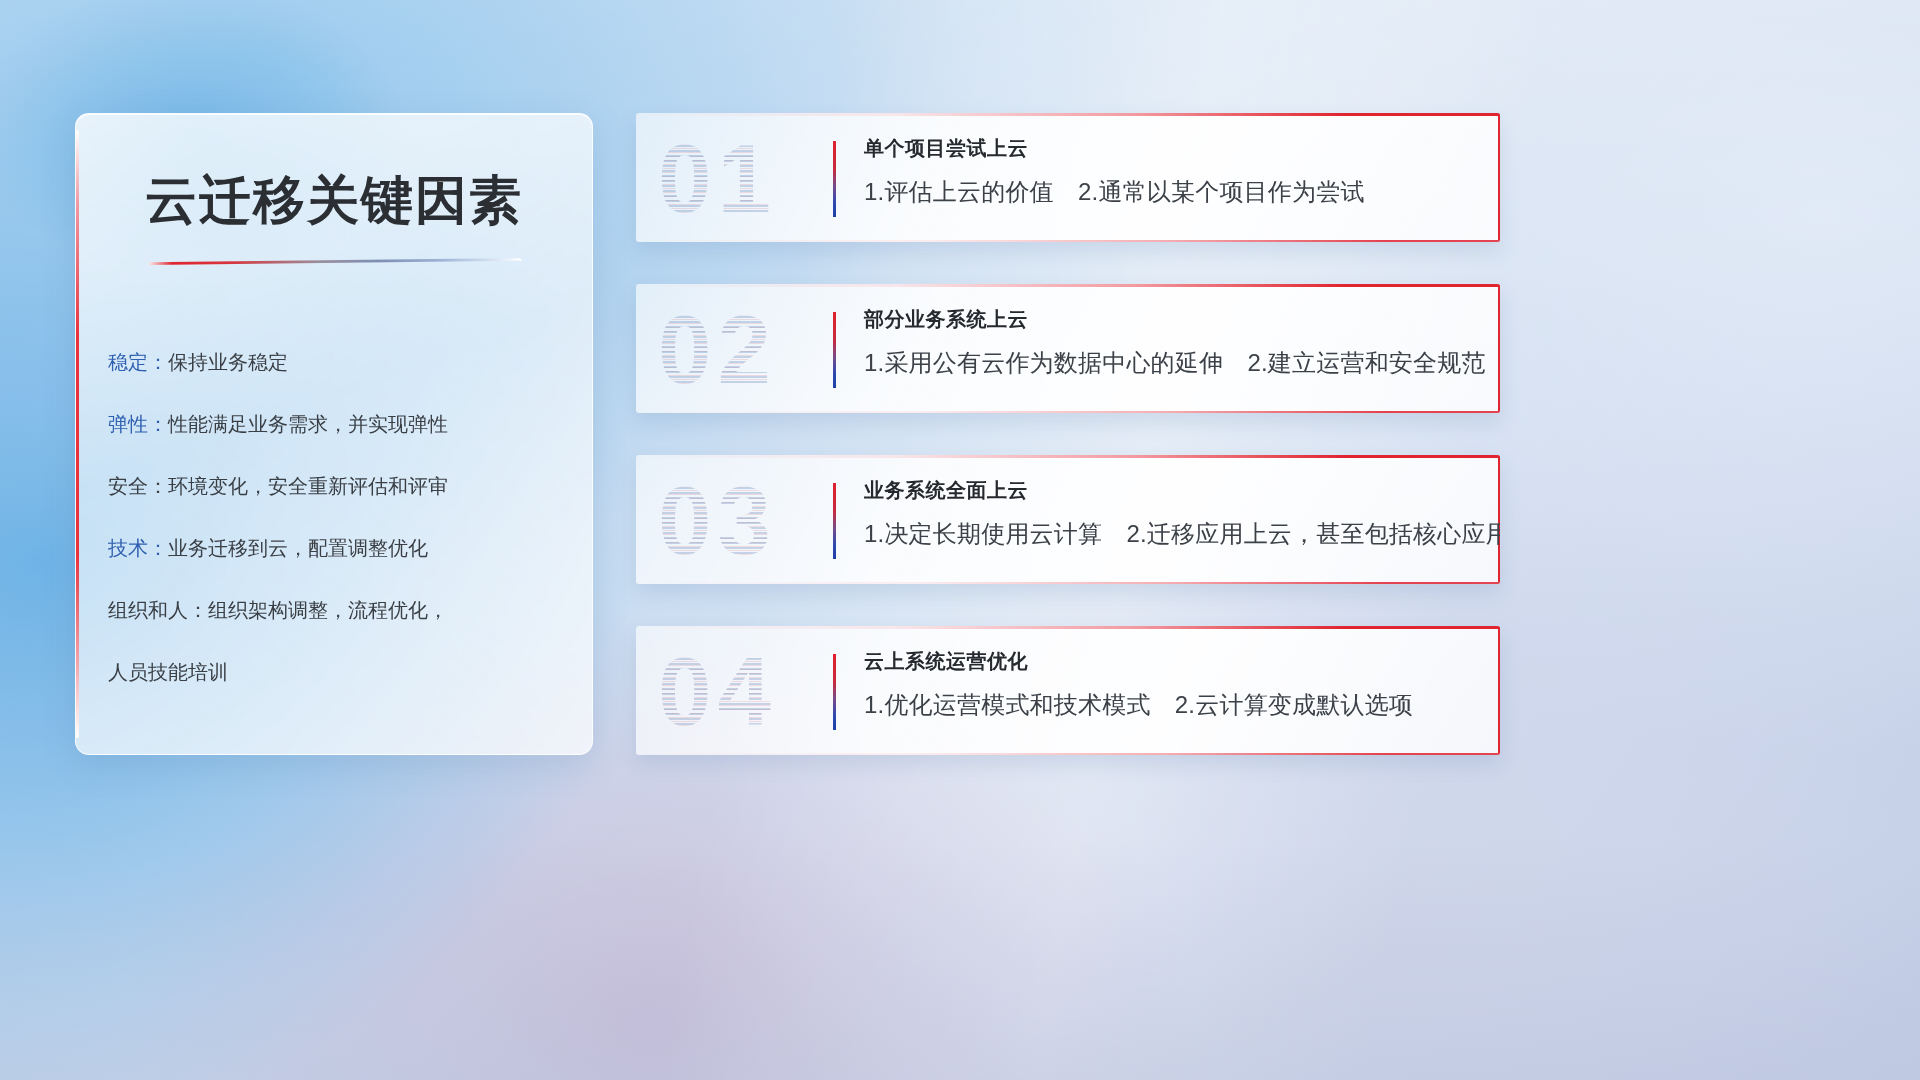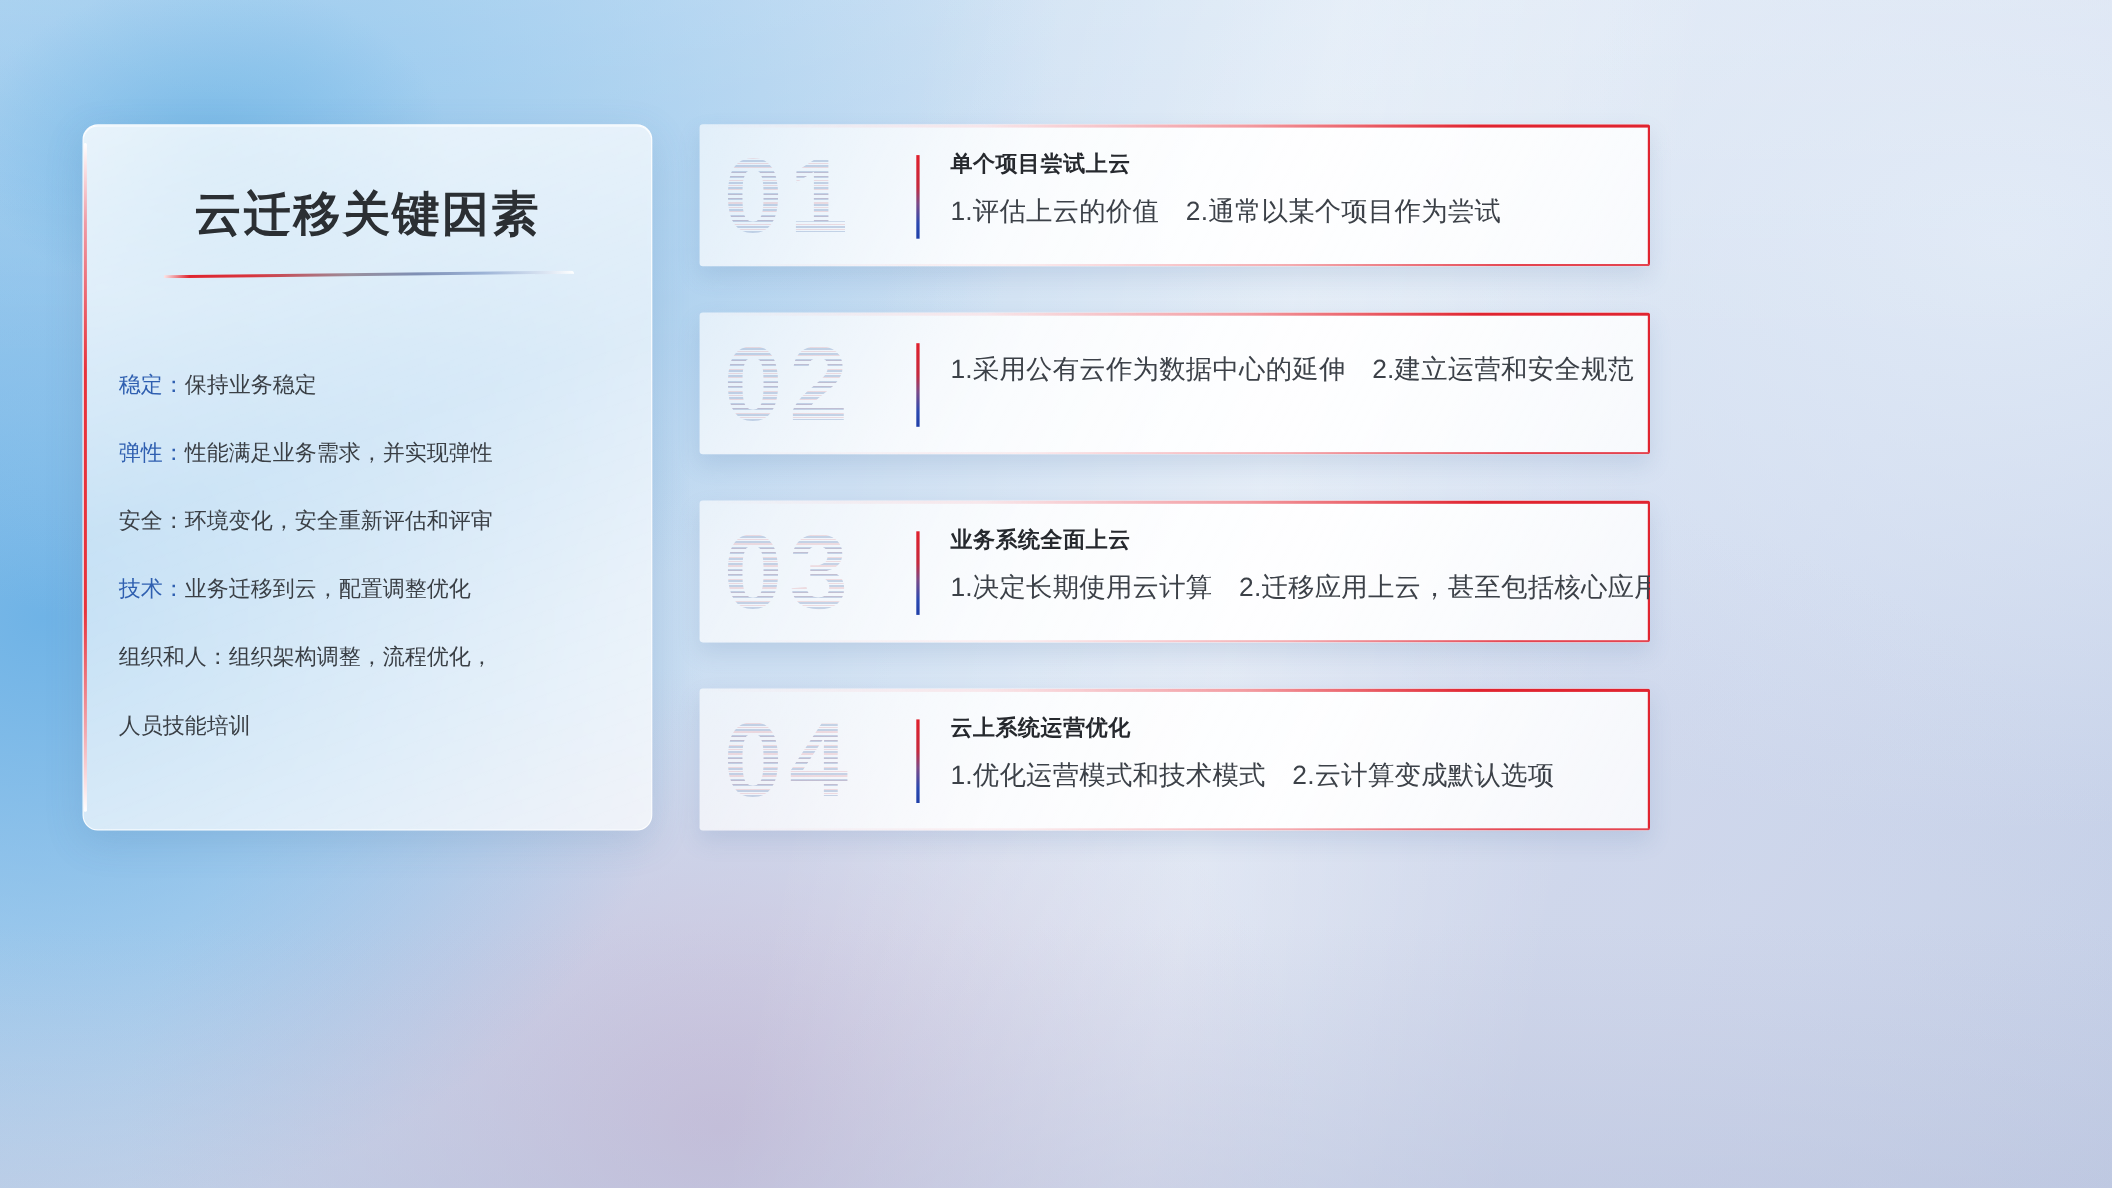--- a/index.html
+++ b/index.html
@@ -47,21 +47,21 @@
     overflow:hidden;
     z-index:2;
   }
   #left-panel::after{
     content:""; position:absolute; left:0; top:16px; width:2.5px; height:calc(100% - 32px);
     background:linear-gradient(180deg,#ffffff 0%, #f09aa5 12%, #e8323c 34%, #e8323c 70%, #f3a7ae 88%, #ffffff 100%);
     border-radius:2px;
   }
   .panel-title{
     margin:52px 0 0 0; text-align:center;
-    font-size:43px; font-weight:bold; letter-spacing:2px; color:#2b2f33;
+    font-size:52px; font-weight:bold; letter-spacing:2px; color:#2b2f33;
   }
   .title-rule{
     margin:22px auto 0; width:376px; height:7px; border-radius:4px;
     background:linear-gradient(90deg,#ffffff 0%,#e0252f 7%,#d8343d 22%,#9a8f9c 46%,#7e8fb4 62%,#9cb3d6 78%,#dfe8f4 94%,#ffffff 100%);
     clip-path:polygon(0.8% 62%, 100% 0%, 100% 40%, 0.8% 100%);
   }
   .kv-list{ margin:66px 0 0 32px; }
   .kv-row{ font-size:20px; line-height:62px; color:#3a3f45; white-space:nowrap; }
   .kv-k{ font-weight:normal; }
   .kv-k.blue{ color:#2f5fb0; }
@@ -165,20 +165,21 @@
   </div>
 
   <div class="card">
     <div class="card-topline"></div>
     <div class="card-rightline"></div>
     <div class="card-botline"></div>
     <div class="card-num-ghost">02</div>
     <div class="card-num">02</div>
     <div class="card-divider"></div>
     <div class="card-body">
+      <div class="card-title">部分业务系统上云</div>
       <div class="card-desc">1.采用公有云作为数据中心的延伸　2.建立运营和安全规范</div>
     </div>
   </div>
 
   <div class="card">
     <div class="card-topline"></div>
     <div class="card-rightline"></div>
     <div class="card-botline"></div>
     <div class="card-num-ghost">03</div>
     <div class="card-num">03</div>

